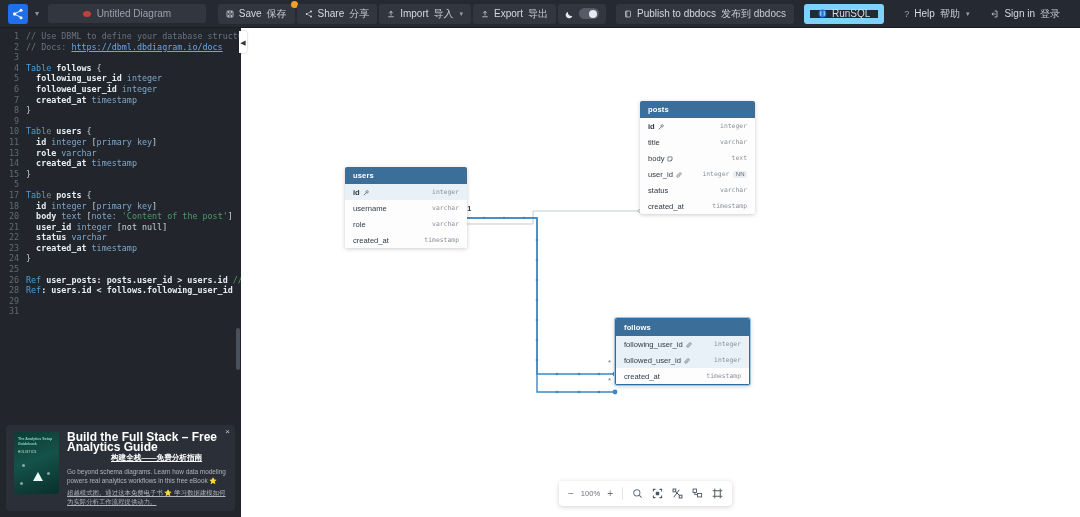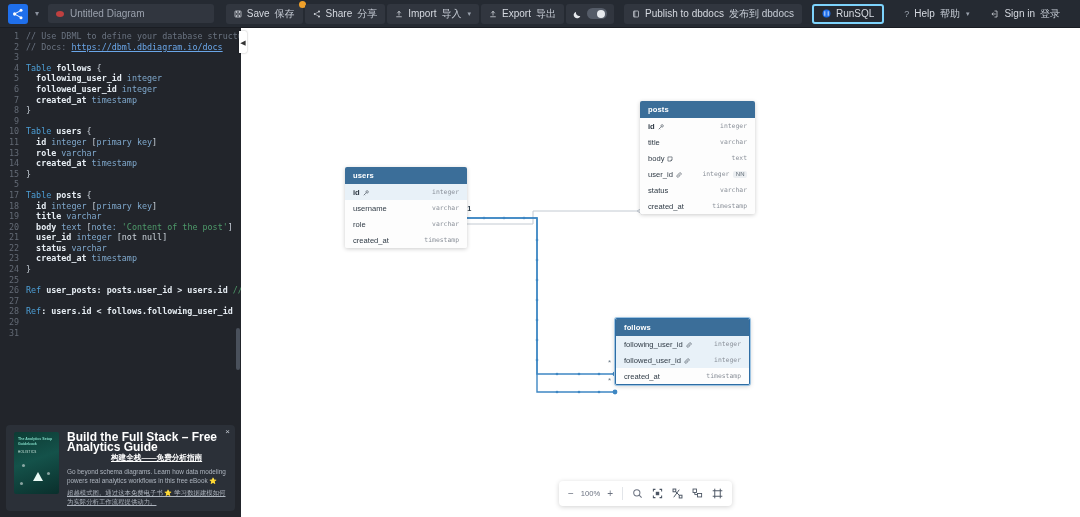--- a/index.html
+++ b/index.html
@@ -23,41 +23,41 @@
     cursor: pointer; flex: 0 0 auto;
   }
   .logo-btn svg { display: block; }
   .caret {
     color: #8b929e; font-size: 8px; margin-left: 1px; margin-right: 3px;
     cursor: pointer; line-height: 1;
   }
   .title-field {
     display: flex; align-items: center; gap: 6px;
     width: 185px; height: 19px; background: #31363f; border-radius: 3px;
-    padding: 0 8px; cursor: text;
+    padding: 0 8px; cursor: text; justify-content: center;
   }
   .dot-red { width: 8px; height: 6px; border-radius: 50%; background: #bf4040; flex:0 0 auto;}
   .title-text { color: #9aa1ad; font-size: 10px; white-space: nowrap; }
 
   .tb-group { display: flex; align-items: center; gap: 2px; margin-left: 6px; }
   .tb-btn {
     position: relative; display: flex; align-items: center; gap: 5px;
     height: 20px; padding: 0 8px; border-radius: 3px;
     background: #31363f; color: #d5d9e0; font-size: 10px;
     white-space: nowrap; cursor: pointer;
   }
   .tb-btn .zh { color: #c6ccd5; }
   .tb-btn .mini-caret { font-size: 7px; color: #9aa1ad; margin-left: 1px;}
   .tb-btn svg { display:block; flex: 0 0 auto; }
   .badge-dot {
     position: absolute; top: -3px; right: -3px;
     width: 7px; height: 7px; border-radius: 50%;
     background: #f0a02a;
   }
-  .tb-btn.outline { background: transparent; border: 2px solid #7dd3fc; }
+  .tb-btn.outline { background: transparent; border: 6px solid #7dd3fc; }
   .tb-btn.plain { background: transparent; }
 
   .theme-toggle {
     display: flex; align-items: center; gap: 5px;
     height: 20px; padding: 0 7px; border-radius: 3px; background: #31363f;
     cursor: pointer;
   }
   .switch {
     width: 20px; height: 11px; border-radius: 6px; background: #555c68;
     position: relative;
@@ -334,29 +334,27 @@
         <div class="line"><span class="ln">8</span><span class="lc"><span class="k-punc">}</span></span></div>
         <div class="line"><span class="ln">9</span><span class="lc"></span></div>
         <div class="line"><span class="ln">10</span><span class="lc"><span class="k-kw">Table </span><span class="k-name">users</span><span class="k-punc"> {</span></span></div>
         <div class="line"><span class="ln">11</span><span class="lc"><span class="k-name">  id </span><span class="k-type">integer</span><span class="k-punc"> [</span><span class="k-type">primary key</span><span class="k-punc">]</span></span></div>
         <div class="line"><span class="ln">13</span><span class="lc"><span class="k-name">  role </span><span class="k-type">varchar</span></span></div>
         <div class="line"><span class="ln">14</span><span class="lc"><span class="k-name">  created_at </span><span class="k-type">timestamp</span></span></div>
         <div class="line"><span class="ln">15</span><span class="lc"><span class="k-punc">}</span></span></div>
         <div class="line"><span class="ln">5</span><span class="lc"></span></div>
         <div class="line"><span class="ln">17</span><span class="lc"><span class="k-kw">Table </span><span class="k-name">posts</span><span class="k-punc"> {</span></span></div>
         <div class="line"><span class="ln">18</span><span class="lc"><span class="k-name">  id </span><span class="k-type">integer</span><span class="k-punc"> [</span><span class="k-type">primary key</span><span class="k-punc">]</span></span></div>
-        <div class="line"><span class="ln">19</span><span class="lc"><span class="k-name">  title </span><span class="k-type">varchar</span></span></div>
         <div class="line"><span class="ln">20</span><span class="lc"><span class="k-name">  body </span><span class="k-type">text</span><span class="k-punc"> [</span><span class="k-type">note: </span><span class="k-green">'Content of the post'</span><span class="k-punc">]</span></span></div>
         <div class="line"><span class="ln">21</span><span class="lc"><span class="k-name">  user_id </span><span class="k-type">integer</span><span class="k-punc"> [</span><span class="k-attr">not null</span><span class="k-punc">]</span></span></div>
         <div class="line"><span class="ln">22</span><span class="lc"><span class="k-name">  status </span><span class="k-type">varchar</span></span></div>
         <div class="line"><span class="ln">23</span><span class="lc"><span class="k-name">  created_at </span><span class="k-type">timestamp</span></span></div>
         <div class="line"><span class="ln">24</span><span class="lc"><span class="k-punc">}</span></span></div>
         <div class="line"><span class="ln">25</span><span class="lc"></span></div>
         <div class="line"><span class="ln">26</span><span class="lc"><span class="k-kw">Ref </span><span class="k-name">user_posts: posts.user_id &gt; users.id </span><span class="k-green">// man</span></span></div>
-        <div class="line"><span class="ln">27</span><span class="lc"></span></div>
         <div class="line"><span class="ln">28</span><span class="lc"><span class="k-kw">Ref</span><span class="k-name">: users.id &lt; follows.following_user_id</span></span></div>
         <div class="line"><span class="ln">29</span><span class="lc"></span></div>
         <div class="line"><span class="ln">31</span><span class="lc"></span></div>
       </div>
     <div class="editor-scrollbar"></div>
   </div>
 
   <div class="collapse-handle">
     <span>◀</span>
   </div>

